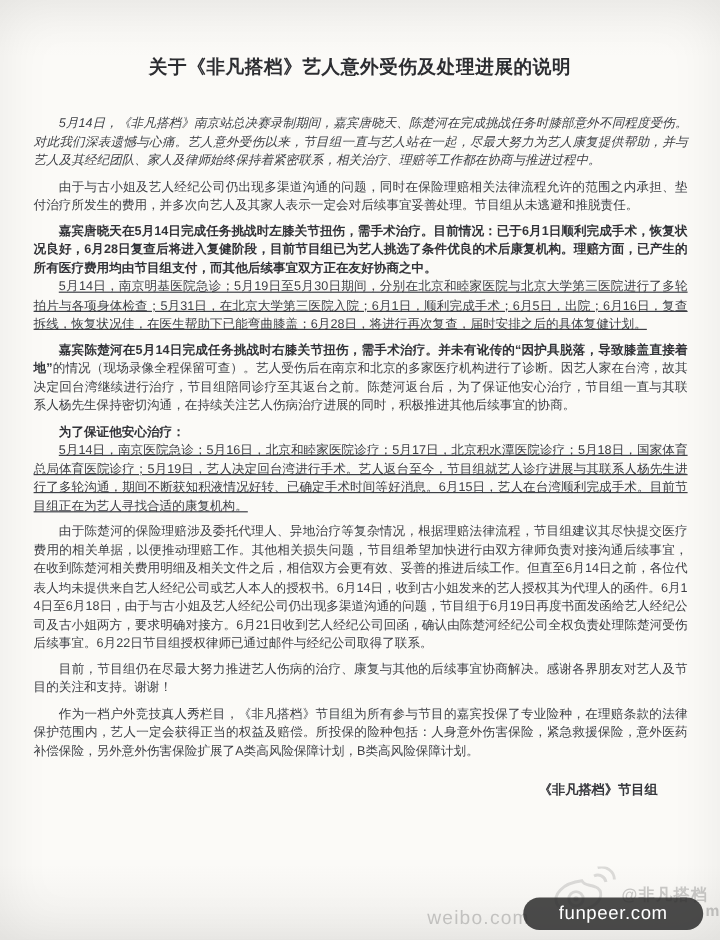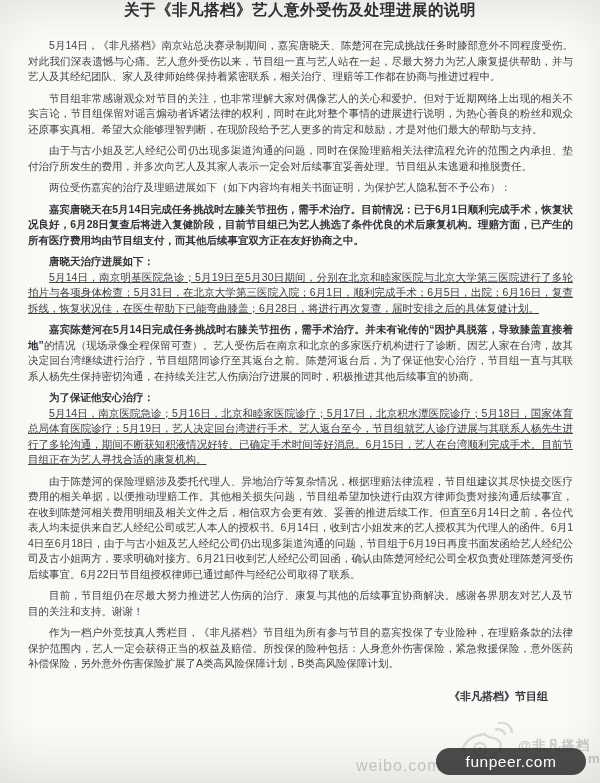--- a/index.html
+++ b/index.html
@@ -11,39 +11,40 @@
   }
   .page{
     position:relative;
     width:600px;height:783px;
     background:linear-gradient(180deg,#f4f3f0 0%,#fbfaf7 6%,#fbfaf7 92%,#f0efec 100%);
     box-shadow:inset 0 0 45px rgba(0,0,0,0.07);
     overflow:hidden;
   }
   .title{
     margin:0;
+    padding-top:46px;
     text-align:center;
     font-size:15.5px;
     font-weight:bold;
     letter-spacing:0.5px;
     color:#2c2d31;
   }
   .body-text{
     padding:17px 27px 0 28px;
   }
   .body-text p{
     margin:6px 0 0 0;
     font-size:10.5px;
     line-height:15.5px;
     color:#3e4046;
     text-align:justify;
     text-indent:2em;
     word-break:break-all;
   }
-  .body-text p:first-child{margin-top:0;}
+  .body-text p:first-child{margin-top:12px;font-style:italic;}
   .body-text p.tight{margin-top:0;text-decoration:underline;}
   .body-text span.bold{font-weight:bold;color:#323338;}
   .signature{
     margin-top:17px;
     padding-right:52px;
     text-align:right;
     font-size:11px;
     font-weight:bold;
     color:#35363b;
   }
@@ -82,25 +83,22 @@
 </style>
 </head>
 <body>
 
 <div class="page">
 
   <h1 class="title">关于《非凡搭档》艺人意外受伤及处理进展的说明</h1>
 
   <div class="body-text" id="paragraphs">
       <p><span>5月14日，《非凡搭档》南京站总决赛录制期间，嘉宾唐晓天、陈楚河在完成挑战任务时膝部意外不同程度受伤。对此我们深表遗憾与心痛。艺人意外受伤以来，节目组一直与艺人站在一起，尽最大努力为艺人康复提供帮助，并与艺人及其经纪团队、家人及律师始终保持着紧密联系，相关治疗、理赔等工作都在协商与推进过程中。</span></p>
-      <p><span>节目组非常感谢观众对节目的关注，也非常理解大家对偶像艺人的关心和爱护。但对于近期网络上出现的相关不实言论，节目组保留对谣言煽动者诉诸法律的权利，同时在此对整个事情的进展进行说明，为热心善良的粉丝和观众还原事实真相。希望大众能够理智判断，在现阶段给予艺人更多的肯定和鼓励，才是对他们最大的帮助与支持。</span></p>
       <p><span>由于与古小姐及艺人经纪公司仍出现多渠道沟通的问题，同时在保险理赔相关法律流程允许的范围之内承担、垫付治疗所发生的费用，并多次向艺人及其家人表示一定会对后续事宜妥善处理。节目组从未逃避和推脱责任。</span></p>
-      <p><span>两位受伤嘉宾的治疗及理赔进展如下（如下内容均有相关书面证明，为保护艺人隐私暂不予公布）：</span></p>
       <p><span class="bold">嘉宾唐晓天在5月14日完成任务挑战时左膝关节扭伤，需手术治疗。目前情况：已于6月1日顺利完成手术，恢复状况良好，6月28日复查后将进入复健阶段，目前节目组已为艺人挑选了条件优良的术后康复机构。理赔方面，已产生的所有医疗费用均由节目组支付，而其他后续事宜双方正在友好协商之中。</span></p>
-      <p><span class="bold">唐晓天治疗进展如下：</span></p>
       <p class="tight"><span>5月14日，南京明基医院急诊；5月19日至5月30日期间，分别在北京和睦家医院与北京大学第三医院进行了多轮拍片与各项身体检查；5月31日，在北京大学第三医院入院；6月1日，顺利完成手术；6月5日，出院；6月16日，复查拆线，恢复状况佳，在医生帮助下已能弯曲膝盖；6月28日，将进行再次复查，届时安排之后的具体复健计划。</span></p>
       <p><span class="bold">嘉宾陈楚河在5月14日完成任务挑战时右膝关节扭伤，需手术治疗。并未有讹传的“因护具脱落，导致膝盖直接着地”</span><span>的情况（现场录像全程保留可查）。艺人受伤后在南京和北京的多家医疗机构进行了诊断。因艺人家在台湾，故其决定回台湾继续进行治疗，节目组陪同诊疗至其返台之前。陈楚河返台后，为了保证他安心治疗，节目组一直与其联系人杨先生保持密切沟通，在持续关注艺人伤病治疗进展的同时，积极推进其他后续事宜的协商。</span></p>
       <p><span class="bold">为了保证他安心治疗：</span></p>
       <p class="tight"><span>5月14日，南京医院急诊；5月16日，北京和睦家医院诊疗；5月17日，北京积水潭医院诊疗；5月18日，国家体育总局体育医院诊疗；5月19日，艺人决定回台湾进行手术。艺人返台至今，节目组就艺人诊疗进展与其联系人杨先生进行了多轮沟通，期间不断获知积液情况好转、已确定手术时间等好消息。6月15日，艺人在台湾顺利完成手术。目前节目组正在为艺人寻找合适的康复机构。</span></p>
       <p><span>由于陈楚河的保险理赔涉及委托代理人、异地治疗等复杂情况，根据理赔法律流程，节目组建议其尽快提交医疗费用的相关单据，以便推动理赔工作。其他相关损失问题，节目组希望加快进行由双方律师负责对接沟通后续事宜，在收到陈楚河相关费用明细及相关文件之后，相信双方会更有效、妥善的推进后续工作。但直至6月14日之前，各位代表人均未提供来自艺人经纪公司或艺人本人的授权书。6月14日，收到古小姐发来的艺人授权其为代理人的函件。6月14日至6月18日，由于与古小姐及艺人经纪公司仍出现多渠道沟通的问题，节目组于6月19日再度书面发函给艺人经纪公司及古小姐两方，要求明确对接方。6月21日收到艺人经纪公司回函，确认由陈楚河经纪公司全权负责处理陈楚河受伤后续事宜。6月22日节目组授权律师已通过邮件与经纪公司取得了联系。</span></p>
       <p><span>目前，节目组仍在尽最大努力推进艺人伤病的治疗、康复与其他的后续事宜协商解决。感谢各界朋友对艺人及节目的关注和支持。谢谢！</span></p>
       <p><span>作为一档户外竞技真人秀栏目，《非凡搭档》节目组为所有参与节目的嘉宾投保了专业险种，在理赔条款的法律保护范围内，艺人一定会获得正当的权益及赔偿。所投保的险种包括：人身意外伤害保险，紧急救援保险，意外医药补偿保险，另外意外伤害保险扩展了A类高风险保障计划，B类高风险保障计划。</span></p>
     </div>
 
   <div class="signature">《非凡搭档》节目组</div>

